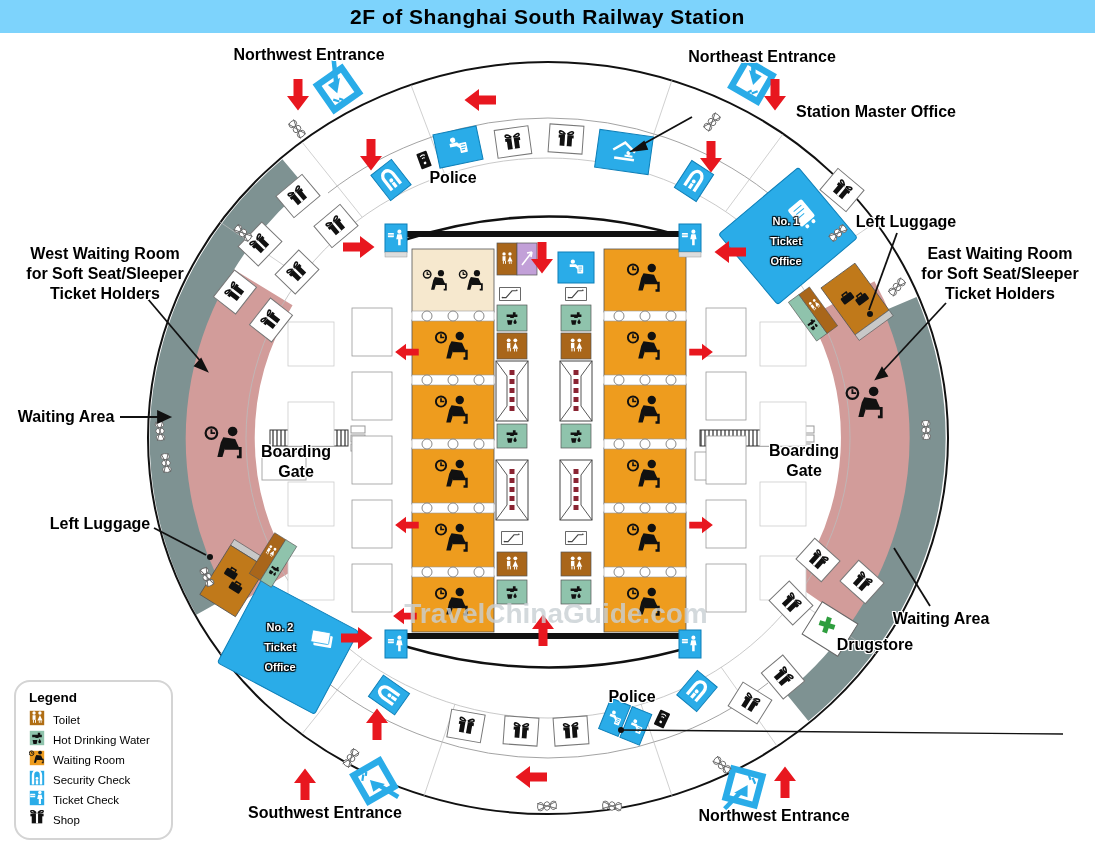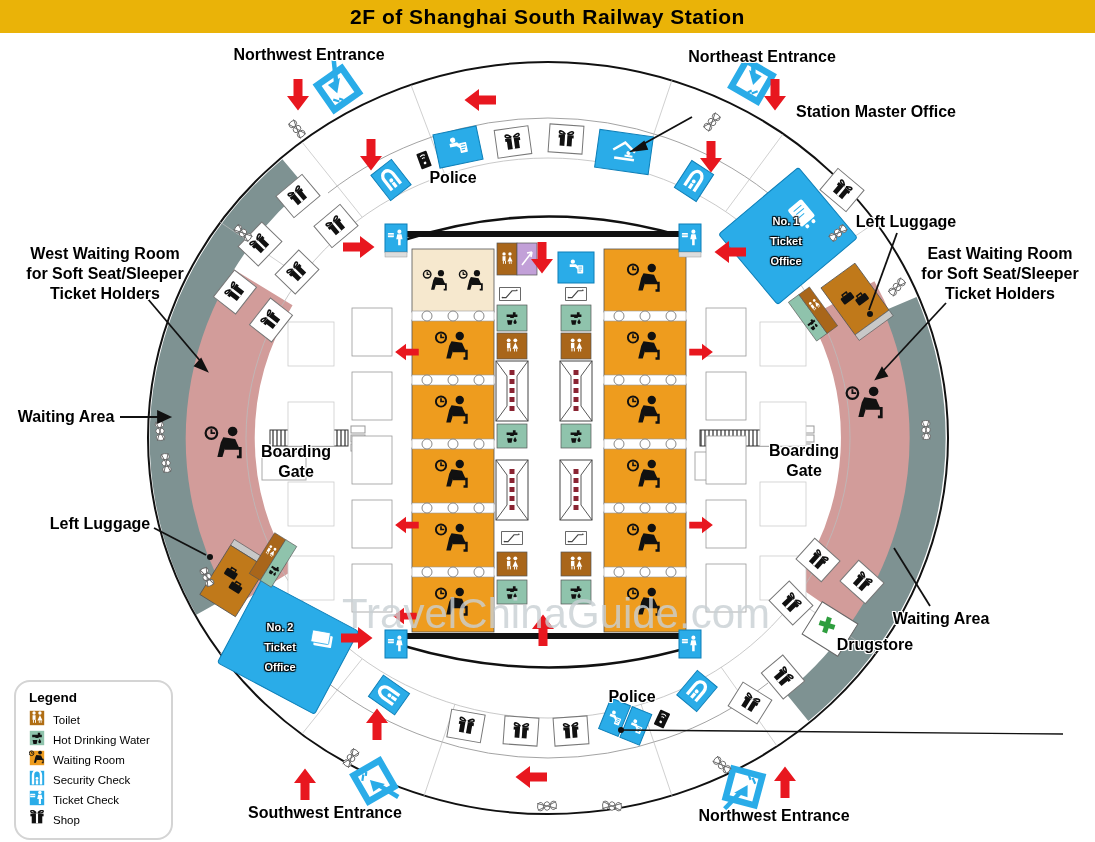--- a/index.html
+++ b/index.html
@@ -1,28 +1,28 @@
 <!DOCTYPE html>
 <html><head>
 <meta charset="utf-8">
 <style>
   html,body{margin:0;padding:0;background:#fff;}
   body{width:1095px;height:842px;overflow:hidden;font-family:"Liberation Sans",sans-serif;}
   .stage{position:relative;width:1095px;height:842px;background:#fff;}
   .map-svg{position:absolute;left:0;top:0;}
-  .title-bar{position:absolute;left:0;top:0;width:1095px;height:33px;background:#eab308;display:flex;align-items:center;justify-content:center;}
+  .title-bar{position:absolute;left:0;top:0;width:1095px;height:33px;background:#7dd3fc;display:flex;align-items:center;justify-content:center;}
   .title-bar span{font-size:21px;font-weight:bold;color:#000;letter-spacing:.5px;}
   .lbl{position:absolute;transform:translate(-50%,-50%);font-weight:bold;font-size:16px;color:#000;
        white-space:nowrap;text-align:center;line-height:20px;
        text-shadow:1px 1px 0 #fff,-1px -1px 0 #fff,1px -1px 0 #fff,-1px 1px 0 #fff,0 1px 0 #fff,0 -1px 0 #fff,1px 0 0 #fff,-1px 0 0 #fff;}
   .lbl-white{position:absolute;transform:translate(-50%,-50%);font-weight:bold;font-size:11px;color:#fff;
        white-space:nowrap;text-align:center;line-height:20px;
        text-shadow:1px 1px 1px #000,-1px -1px 1px #000,1px -1px 1px #000,-1px 1px 1px #000;margin-top:8px;}
   .watermark{position:absolute;left:556px;top:614px;transform:translate(-50%,-50%);
-       font-size:42px;font-weight:normal;color:#c9d0d4;opacity:.8;white-space:nowrap;}
+       font-size:28px;font-weight:bold;color:#c9d0d4;opacity:.8;white-space:nowrap;}
   .legend{position:absolute;left:14px;top:680px;width:136px;background:#fff;border:2px solid #d4d4d4;
        border-radius:16px;padding:6px 6px 8px 13px;}
   .legend-title{font-size:13.5px;font-weight:bold;margin:2px 0 5px 0;color:#000;}
   .legend-row{display:flex;align-items:flex-end;gap:8px;margin:4px 0;font-size:11.5px;color:#000;}
   .legend-row svg{flex:0 0 auto;display:block;}
 </style>
 </head>
 <body>
 
 <div class="stage">

